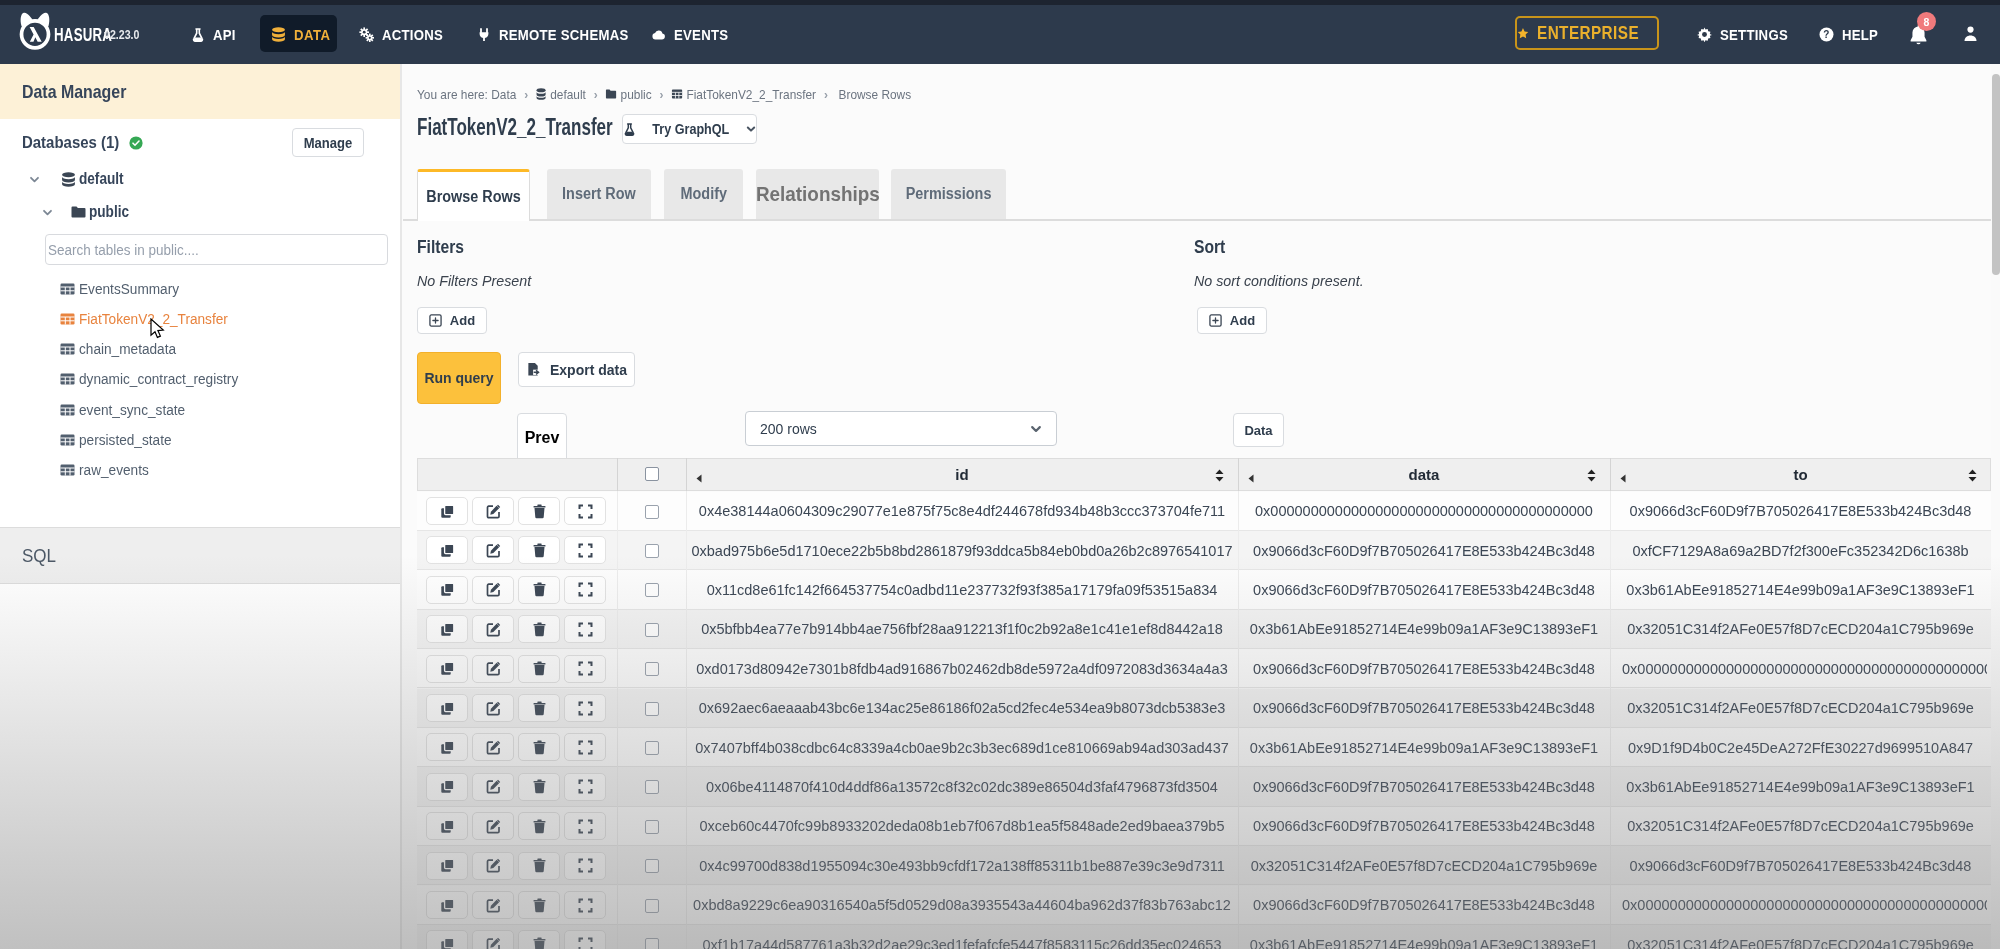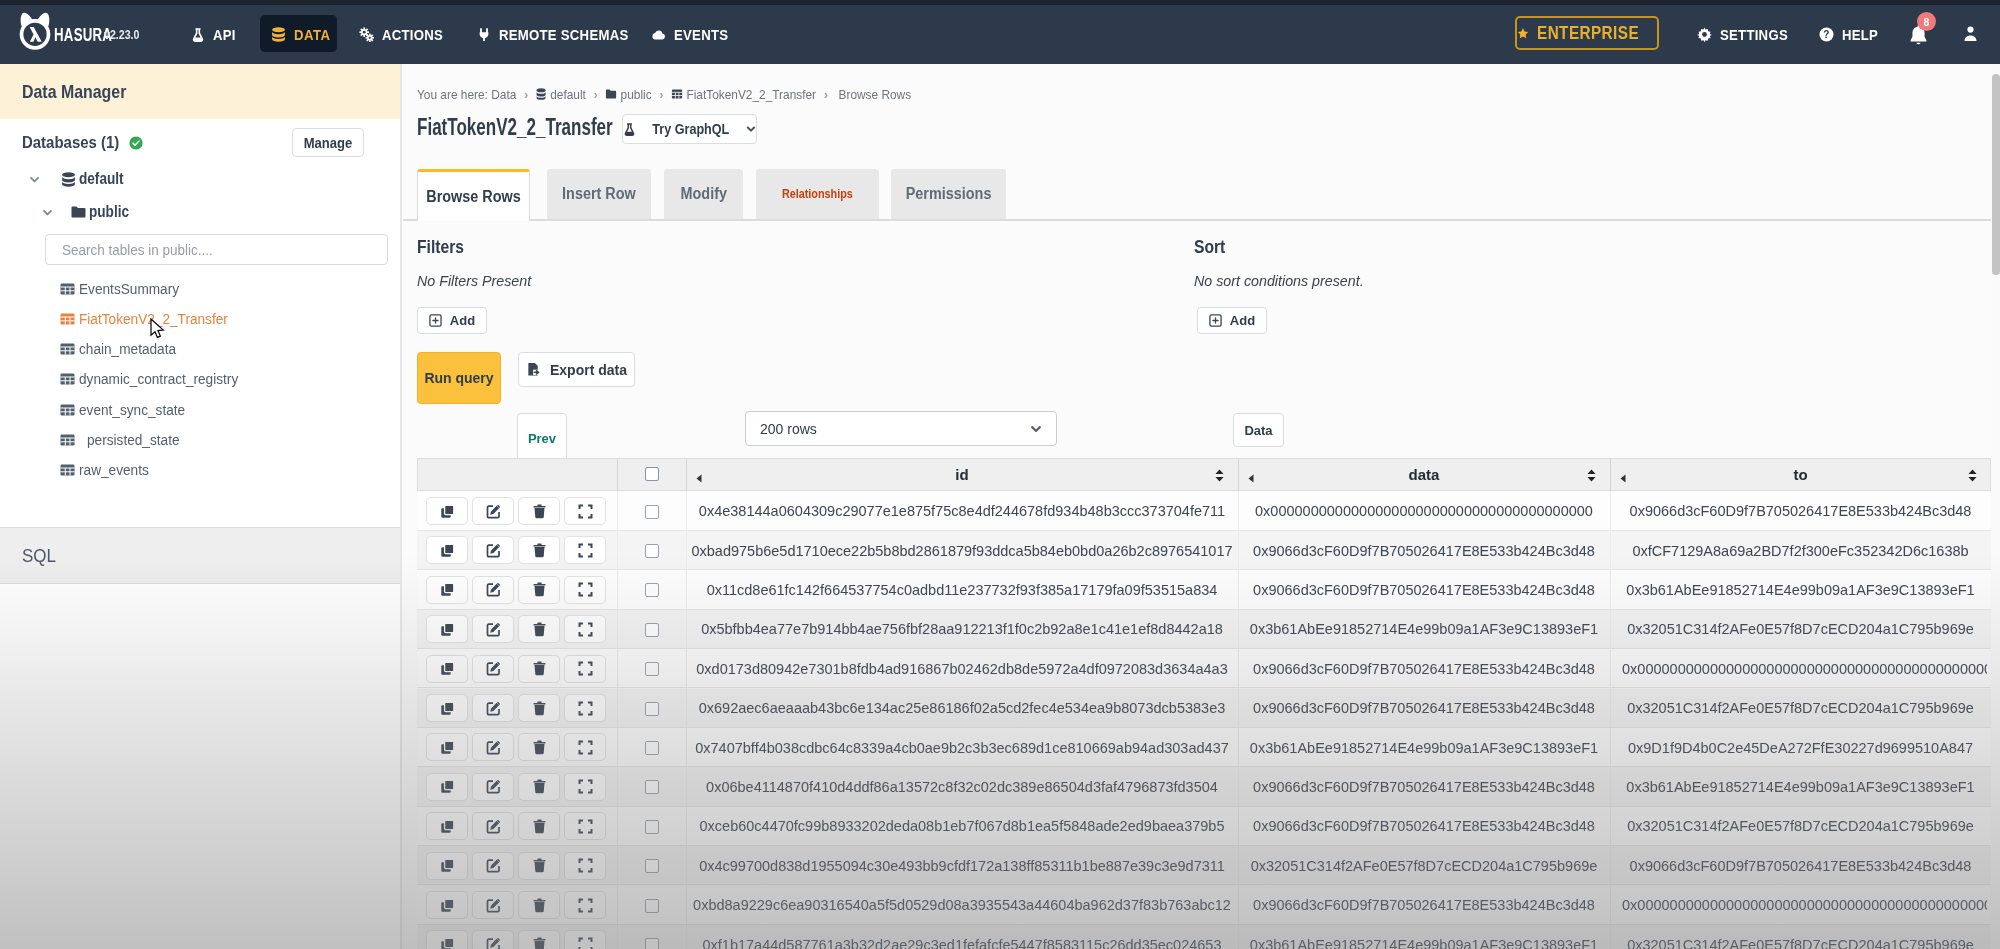--- a/index.html
+++ b/index.html
@@ -144,21 +144,21 @@
     <svg width="11" height="11" viewBox="0 0 11 11">
       <path d="M2 3.8l3.5 3.5L9 3.8" stroke="#7c8794" stroke-width="1.8" fill="none" stroke-linecap="round" stroke-linejoin="round"></path>
     </svg>
     <span style="width:18px;"></span>
     <svg width="15" height="12" viewBox="0 0 15 12">
       <path d="M0.5 1.5a1 1 0 0 1 1-1h4l1.4 1.6h6.6a1 1 0 0 1 1 1v7.4a1 1 0 0 1-1 1h-12a1 1 0 0 1-1-1z" fill="#3b4654"></path>
     </svg>
     <span style="width:3px;"></span>
     <span class="cx" style="color:#36455a;font-weight:bold;font-size:17px;transform:scaleX(0.8);">public</span>
   </div>
-<div class="abs flex" style="left:45px;top:234px;width:343px;height:31px;border:1px solid #d8dade;border-radius:4px;background:#fff;padding-left:16px;color:#959eab;font-size:15.5px;">
+<div class="abs flex" style="left:45px;top:234px;width:343px;height:31px;border:1px solid #d8dade;border-radius:4px;background:#fff;padding-left:2px;color:#959eab;font-size:15.5px;">
     <span class="cx" style="transform:scaleX(0.87);">Search tables in public....</span>
   </div>
 <div class="abs flex" style="left:60px;top:274px;height:29px;gap:4px;">
     <svg width="15" height="12" viewBox="0 0 15 12">
       <rect x="0.5" y="0.5" width="14" height="11" rx="1.2" fill="#525f6e"></rect>
       <line x1="0.5" y1="4" x2="14.5" y2="4" stroke="#fff" stroke-width="1"></line>
       <line x1="0.5" y1="7.8" x2="14.5" y2="7.8" stroke="#fff" stroke-width="1"></line>
       <line x1="5.3" y1="4" x2="5.3" y2="11.5" stroke="#fff" stroke-width="1"></line>
       <line x1="10" y1="4" x2="10" y2="11.5" stroke="#fff" stroke-width="1"></line>
     </svg>
@@ -197,21 +197,21 @@
 <div class="abs flex" style="left:60px;top:395.20000000000005px;height:29px;gap:4px;">
     <svg width="15" height="12" viewBox="0 0 15 12">
       <rect x="0.5" y="0.5" width="14" height="11" rx="1.2" fill="#525f6e"></rect>
       <line x1="0.5" y1="4" x2="14.5" y2="4" stroke="#fff" stroke-width="1"></line>
       <line x1="0.5" y1="7.8" x2="14.5" y2="7.8" stroke="#fff" stroke-width="1"></line>
       <line x1="5.3" y1="4" x2="5.3" y2="11.5" stroke="#fff" stroke-width="1"></line>
       <line x1="10" y1="4" x2="10" y2="11.5" stroke="#fff" stroke-width="1"></line>
     </svg>
     <span class="cx" style="color:#525f6e;font-size:15.5px;transform:scaleX(0.88);">event_sync_state</span>
   </div>
-<div class="abs flex" style="left:60px;top:425.50000000000006px;height:29px;gap:12px;">
+<div class="abs flex" style="left:60px;top:425.50000000000006px;height:29px;gap:4px;">
     <svg width="15" height="12" viewBox="0 0 15 12">
       <rect x="0.5" y="0.5" width="14" height="11" rx="1.2" fill="#525f6e"></rect>
       <line x1="0.5" y1="4" x2="14.5" y2="4" stroke="#fff" stroke-width="1"></line>
       <line x1="0.5" y1="7.8" x2="14.5" y2="7.8" stroke="#fff" stroke-width="1"></line>
       <line x1="5.3" y1="4" x2="5.3" y2="11.5" stroke="#fff" stroke-width="1"></line>
       <line x1="10" y1="4" x2="10" y2="11.5" stroke="#fff" stroke-width="1"></line>
     </svg>
     <span class="cx" style="color:#525f6e;font-size:15.5px;transform:scaleX(0.88);">persisted_state</span>
   </div>
 <div class="abs flex" style="left:60px;top:455.80000000000007px;height:29px;gap:4px;">
@@ -276,21 +276,21 @@
 <div class="abs" style="left:403px;top:219px;width:1588px;height:2px;background:#dcdcdc;"></div>
 <div class="abs flex" style="left:417px;top:169px;width:113px;height:52px;background:#fff;border:1px solid #dcdcdc;border-bottom:none;border-top:3px solid #fdb927;border-radius:3px 3px 0 0;justify-content:center;color:#2f3d4d;font-weight:bold;font-size:16px;z-index:3;">
     <span style="display:inline-block;transform:scaleX(0.9);">Browse Rows</span>
   </div>
 <div class="abs flex" style="left:547px;top:169px;width:104px;height:50px;background:#e8e8e8;border-radius:3px 3px 0 0;justify-content:center;color:#5f6b79;font-weight:bold;font-size:16px;">
     <span style="display:inline-block;transform:scaleX(0.9);">Insert Row</span>
   </div>
 <div class="abs flex" style="left:664px;top:169px;width:79px;height:50px;background:#e8e8e8;border-radius:3px 3px 0 0;justify-content:center;color:#5f6b79;font-weight:bold;font-size:16px;">
     <span style="display:inline-block;transform:scaleX(0.9);">Modify</span>
   </div>
-<div class="abs flex" style="left:756px;top:169px;width:123px;height:50px;background:#e8e8e8;border-radius:3px 3px 0 0;justify-content:center;color:#c2410c;font-weight:bold;font-size:12px;">
+<div class="abs flex" style="left:756px;top:169px;width:123px;height:50px;background:#e8e8e8;border-radius:3px 3px 0 0;justify-content:center;color:#737373;font-weight:bold;font-size:21px;">
     <span style="display:inline-block;transform:scaleX(0.9);">Relationships</span>
   </div>
 <div class="abs flex" style="left:891px;top:169px;width:115px;height:50px;background:#e8e8e8;border-radius:3px 3px 0 0;justify-content:center;color:#5f6b79;font-weight:bold;font-size:16px;">
     <span style="display:inline-block;transform:scaleX(0.9);">Permissions</span>
   </div>
 <div class="abs" style="left:417px;top:237px;color:#2f3d4d;font-weight:bold;font-size:18px;transform:scaleX(0.87);transform-origin:0 50%;">Filters</div>
 <div class="abs it" style="left:417px;top:272px;color:#3a424d;font-size:15.5px;transform:scaleX(0.92);transform-origin:0 50%;">No Filters Present</div>
 <div class="abs btn" style="left:417px;top:307px;width:70px;height:27px;gap:8px;font-size:13px;">
     <svg width="13" height="13" viewBox="0 0 14 14">
       <rect x="1" y="1" width="12" height="12" rx="1.5" fill="none" stroke="#3b4654" stroke-width="1.4"></rect>
@@ -309,21 +309,21 @@
   </div>
 <div class="abs flex" style="left:417px;top:352px;width:84px;height:52px;background:#fcc13c;border:1px solid #f3b02a;border-radius:4px;justify-content:center;color:#303e4c;font-weight:bold;font-size:14px;">Run query</div>
 <div class="abs btn" style="left:518px;top:352px;width:117px;height:35px;gap:9px;font-size:14px;">
     <svg width="15" height="15" viewBox="0 0 16 16">
       <path d="M2.5 1h7l3 3v10.5h-10z" fill="#3b4654"></path>
       <rect x="7.6" y="8.2" width="8" height="5.6" fill="#fff"></rect>
       <path d="M8.2 11h4.4 M10.7 8.8l2.7 2.2-2.7 2.2" stroke="#3b4654" stroke-width="1.5" fill="none"></path>
     </svg>
     <span>Export data</span>
   </div>
-<div class="abs btn" style="left:517px;top:413px;width:50px;height:50px;font-size:13px;color:#0f766e;">Prev</div>
+<div class="abs btn" style="left:517px;top:413px;width:50px;height:50px;font-size:16px;color:#000000;">Prev</div>
 <div class="abs flex" style="left:745px;top:411px;width:312px;height:35px;border:1px solid #c9ced4;border-radius:4px;background:#fff;padding:0 14px;justify-content:space-between;">
 <span style="color:#2f3d4d;font-size:14px;">200 rows</span>
     <svg width="12" height="12" viewBox="0 0 11 11">
       <path d="M2 3.8l3.5 3.5L9 3.8" stroke="#5a646f" stroke-width="2" fill="none" stroke-linecap="round" stroke-linejoin="round"></path>
     </svg>
   </div>
 <div class="abs btn" style="left:1233px;top:413px;width:51px;height:34px;font-size:13px;">Data</div>
 <div class="abs" style="left:417px;top:458px;width:1574px;height:33px;background:#efefef;border:1px solid #ddd;"></div>
 <div class="abs" style="left:617px;top:458px;width:1px;height:33px;background:#d4d4d4;"></div>
 <div class="abs" style="left:686px;top:458px;width:1px;height:33px;background:#d4d4d4;"></div>

